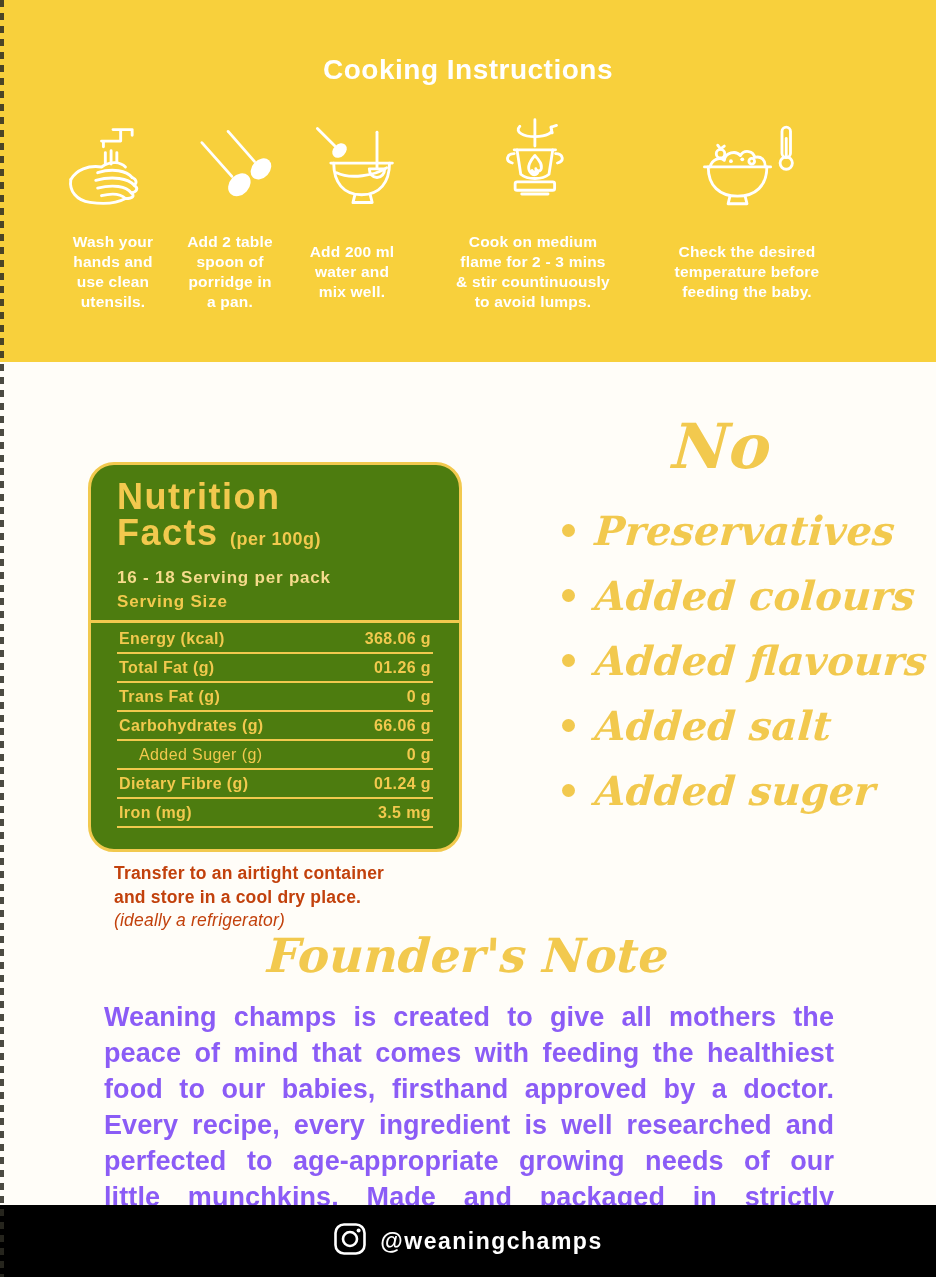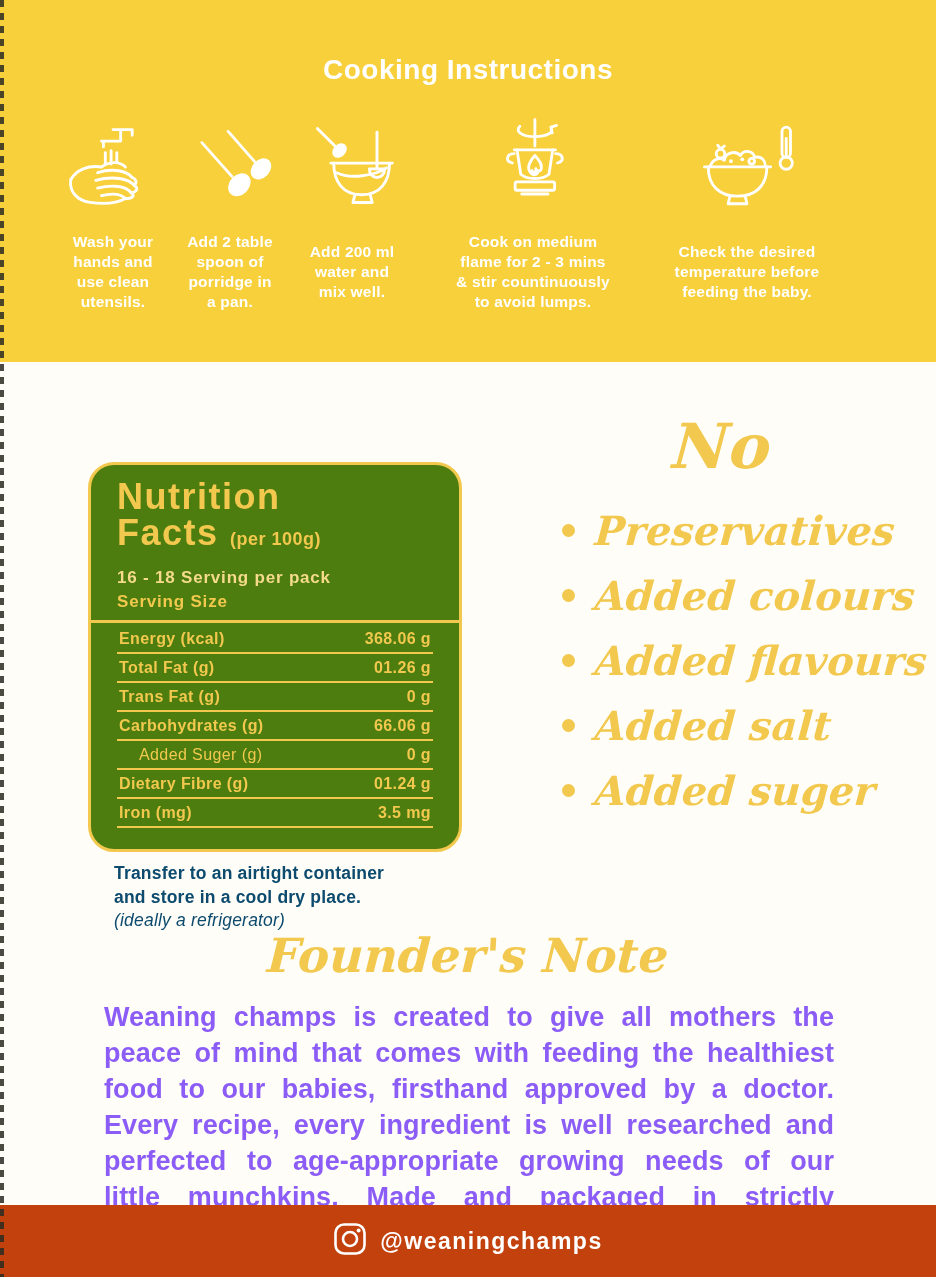--- a/index.html
+++ b/index.html
@@ -55,36 +55,36 @@
   
   .script{
     font-family:"DejaVu Serif",serif;font-style:italic;font-weight:700;color:#F2C94E;
   }
   .no-list{position:absolute;left:552px;top:54px;width:380px;}
   .no-heading{text-align:center;font-size:62px;line-height:1;margin:0 40px 0 0;transform:skewX(-4deg);}
   .no-items{list-style:none;margin:20px 0 0;padding:0 0 0 10px;}
   .no-item{display:flex;align-items:center;gap:20px;height:65px;}
   .bullet-dot{width:13px;height:13px;border-radius:50%;background:#F2C94E;flex:none;}
   .no-item-text{font-size:40px;line-height:1;display:inline-block;transform:skewX(-4deg);white-space:nowrap;}
-  .storage{position:absolute;left:114px;top:500px;color:#0c4a6e;font-size:17.5px;
+  .storage{position:absolute;left:114px;top:500px;color:#c2410c;font-size:17.5px;
     font-weight:600;line-height:1.35;letter-spacing:.2px;}
   .storage p{margin:0;}
   .storage .ital{font-style:italic;font-weight:500;}
   .founders-heading{
     position:absolute;left:0;right:0;top:570px;text-align:center;
     font-size:47px;line-height:1;margin:0;transform:skewX(-3deg);
   }
   .founders-body{
     position:absolute;left:104px;width:730px;top:638px;margin:0;
     color:#8b5cf6;font-size:27px;font-weight:700;line-height:1.33;
     text-align:justify;text-align-last:justify;letter-spacing:.1px;word-spacing:2.5px;
   }
   
   .bottom-band{
-    position:absolute;left:0;right:0;bottom:0;height:72px;background:#c2410c;
+    position:absolute;left:0;right:0;bottom:0;height:72px;background:#000000;
     display:flex;align-items:center;justify-content:center;gap:13px;
   }
   .ig-handle{color:#FFFFFF;font-size:23px;font-weight:700;letter-spacing:1.5px;}
 </style>
 </head>
 <body>
 
 <div class="sheet">
   <div class="perforation"></div>
 

